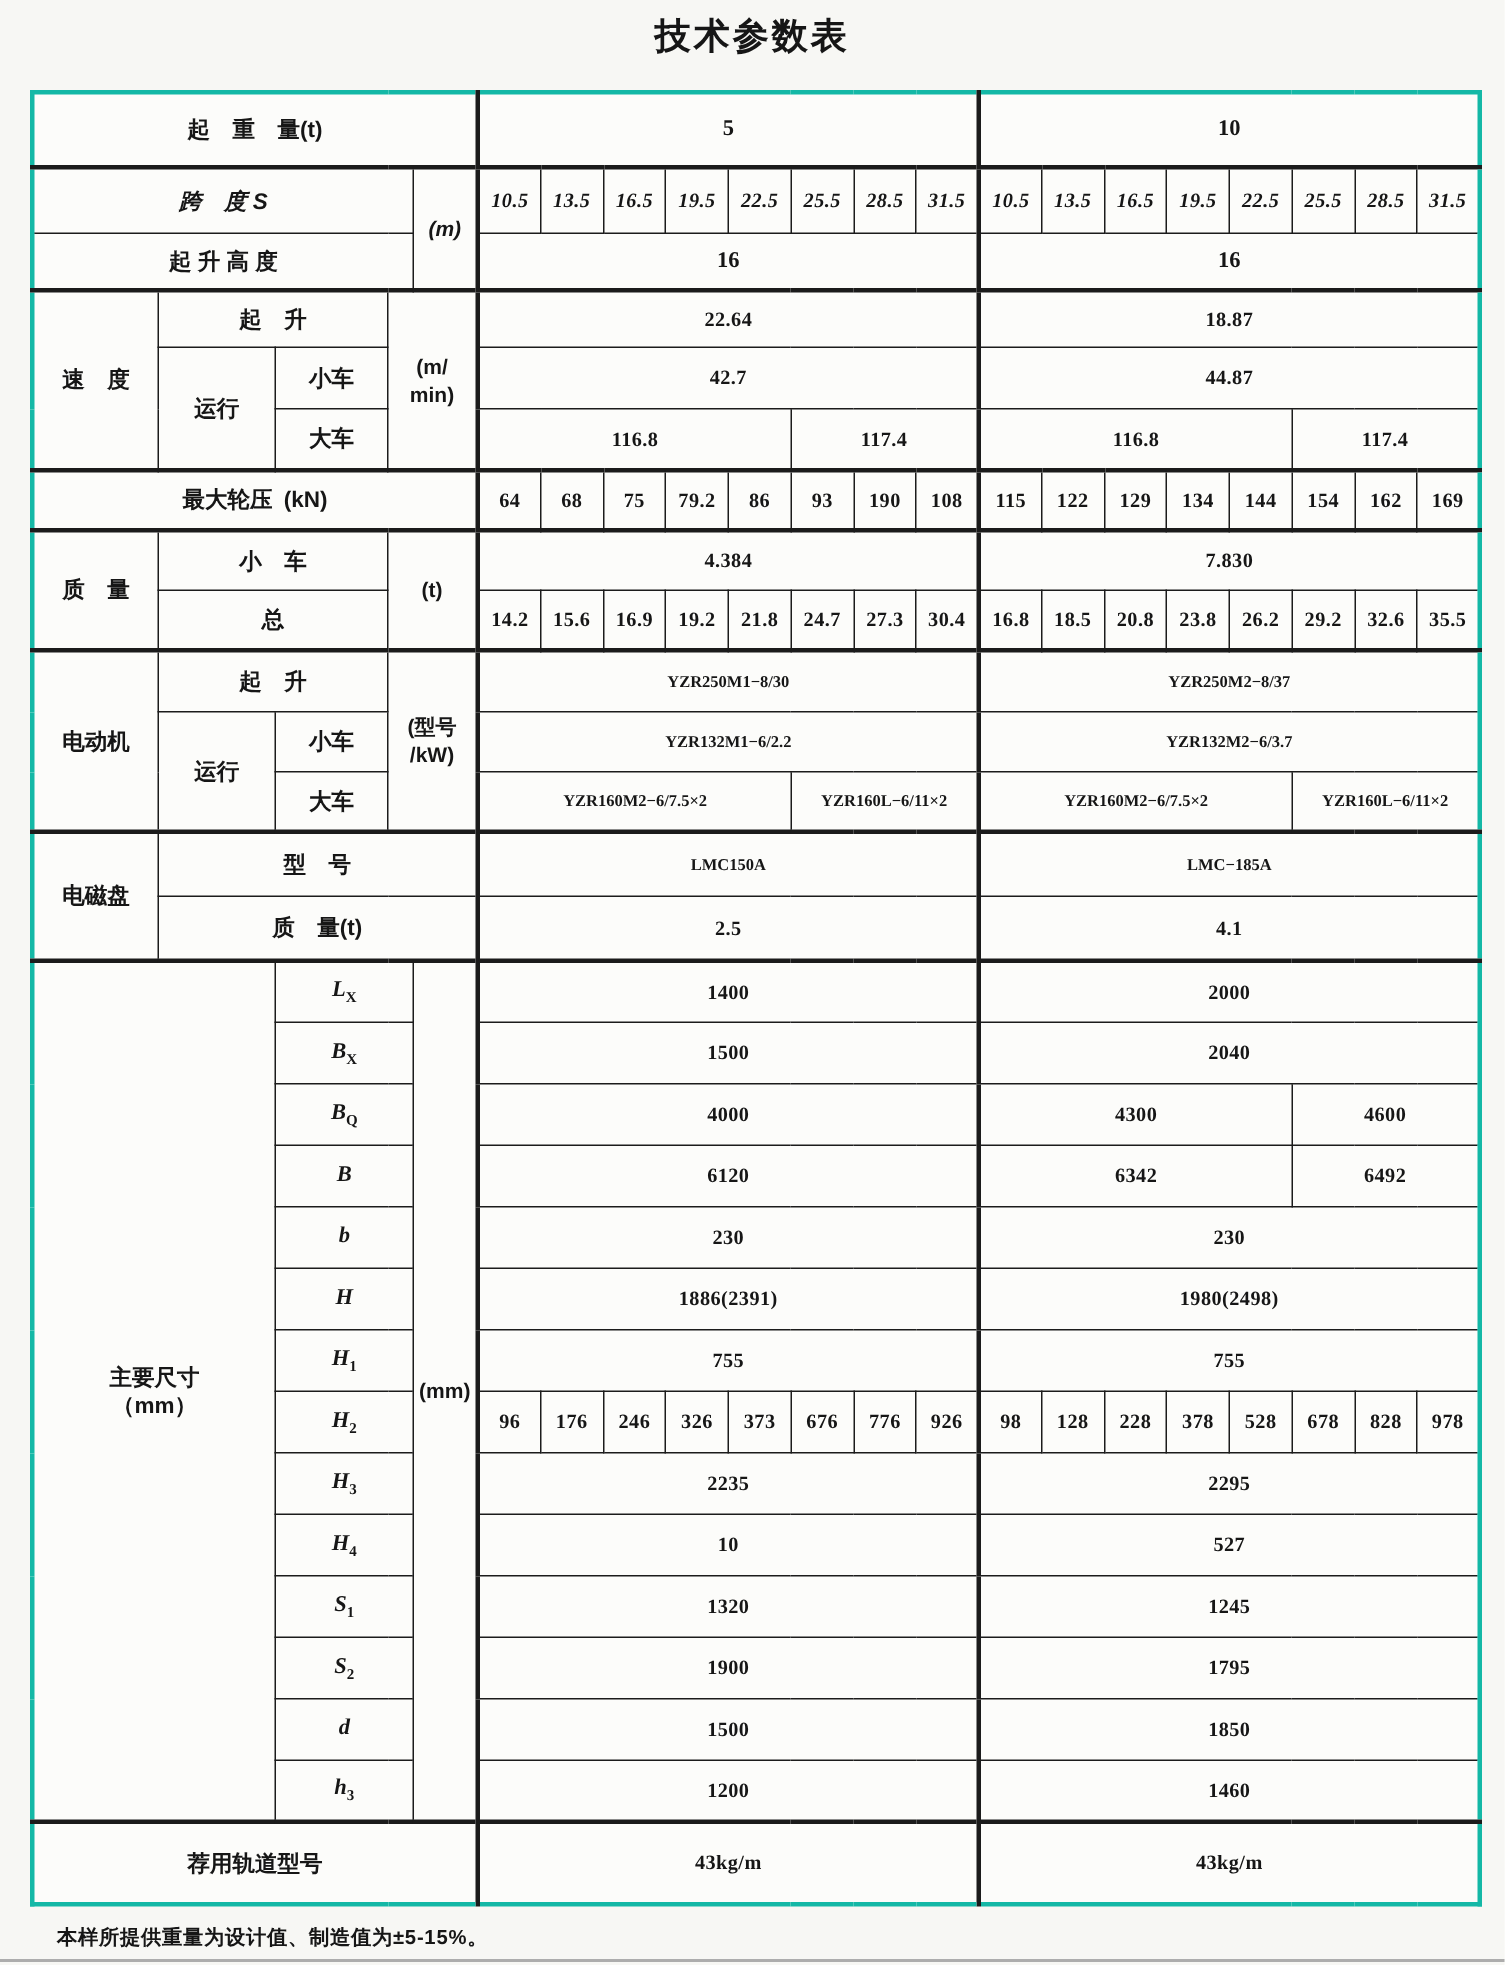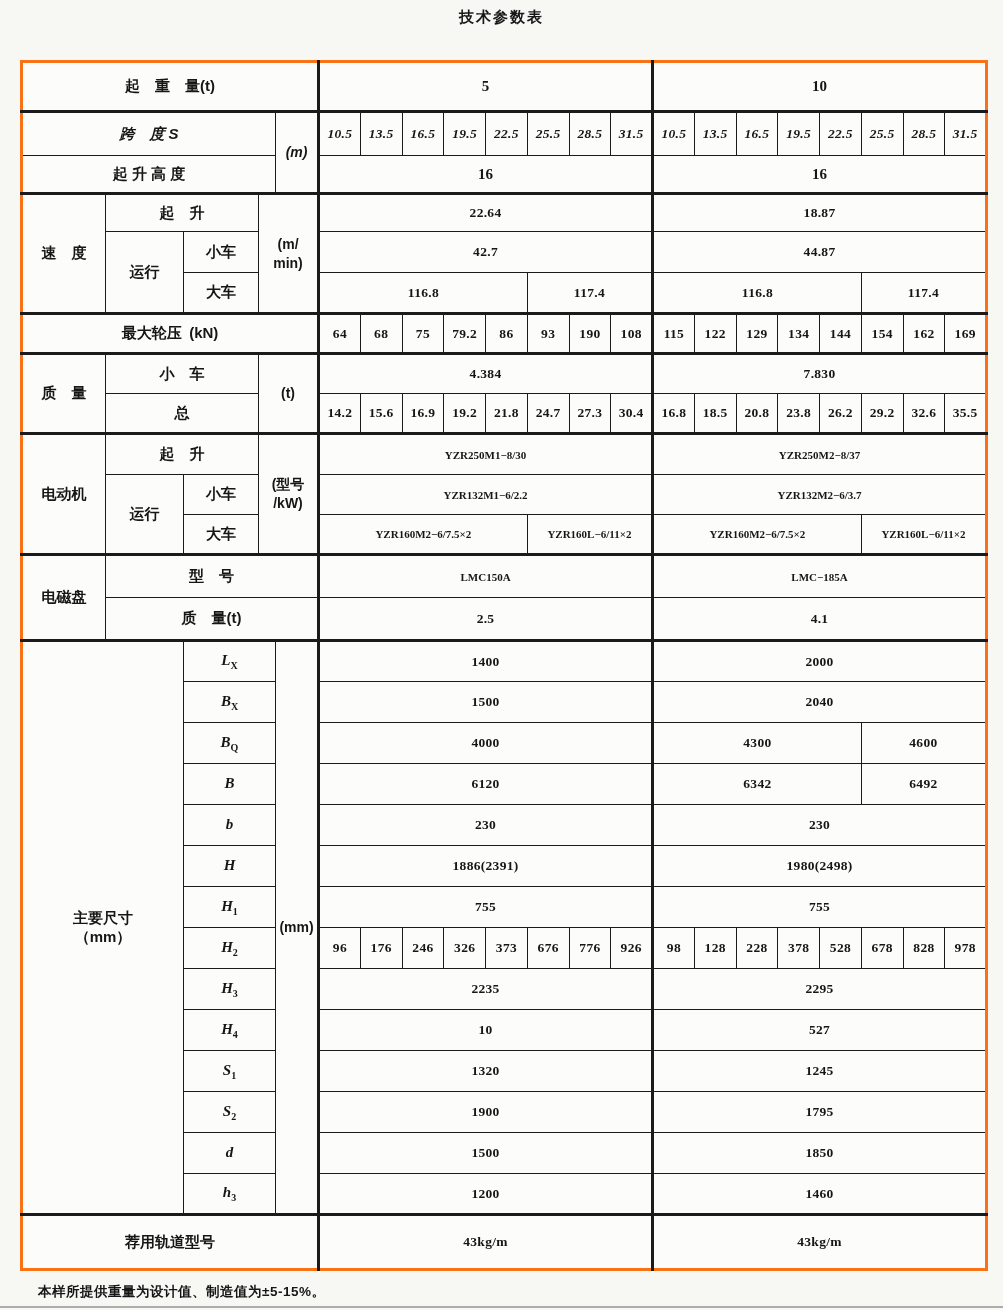--- a/index.html
+++ b/index.html
@@ -5,28 +5,28 @@
   html,body{margin:0;padding:0;}
   body{
     width:1003px;height:1310px;
     background:#f7f7f4;
     position:relative;
     font-family:"Liberation Sans",sans-serif;
     color:#161616;
   }
   .title{
     position:absolute;top:8px;left:0;width:1003px;
-    text-align:center;font-size:15px;font-weight:bold;
+    text-align:center;font-size:24px;font-weight:bold;
     letter-spacing:2px;
   }
   table.params{
     position:absolute;top:60px;left:20px;
     width:965px;
     border-collapse:collapse;table-layout:fixed;
-    border:3px solid #f97316;
+    border:3px solid #14b8a6;
     background:#fcfcfa;
   }
   td{
     border:1.6px solid #1b1b1b;
     padding:0;margin:0;
     text-align:center;vertical-align:middle;
     overflow:hidden;
   }
   tr.sec td{border-top:3px solid #1b1b1b;}
   td.tl{border-left:3px solid #1b1b1b;}

